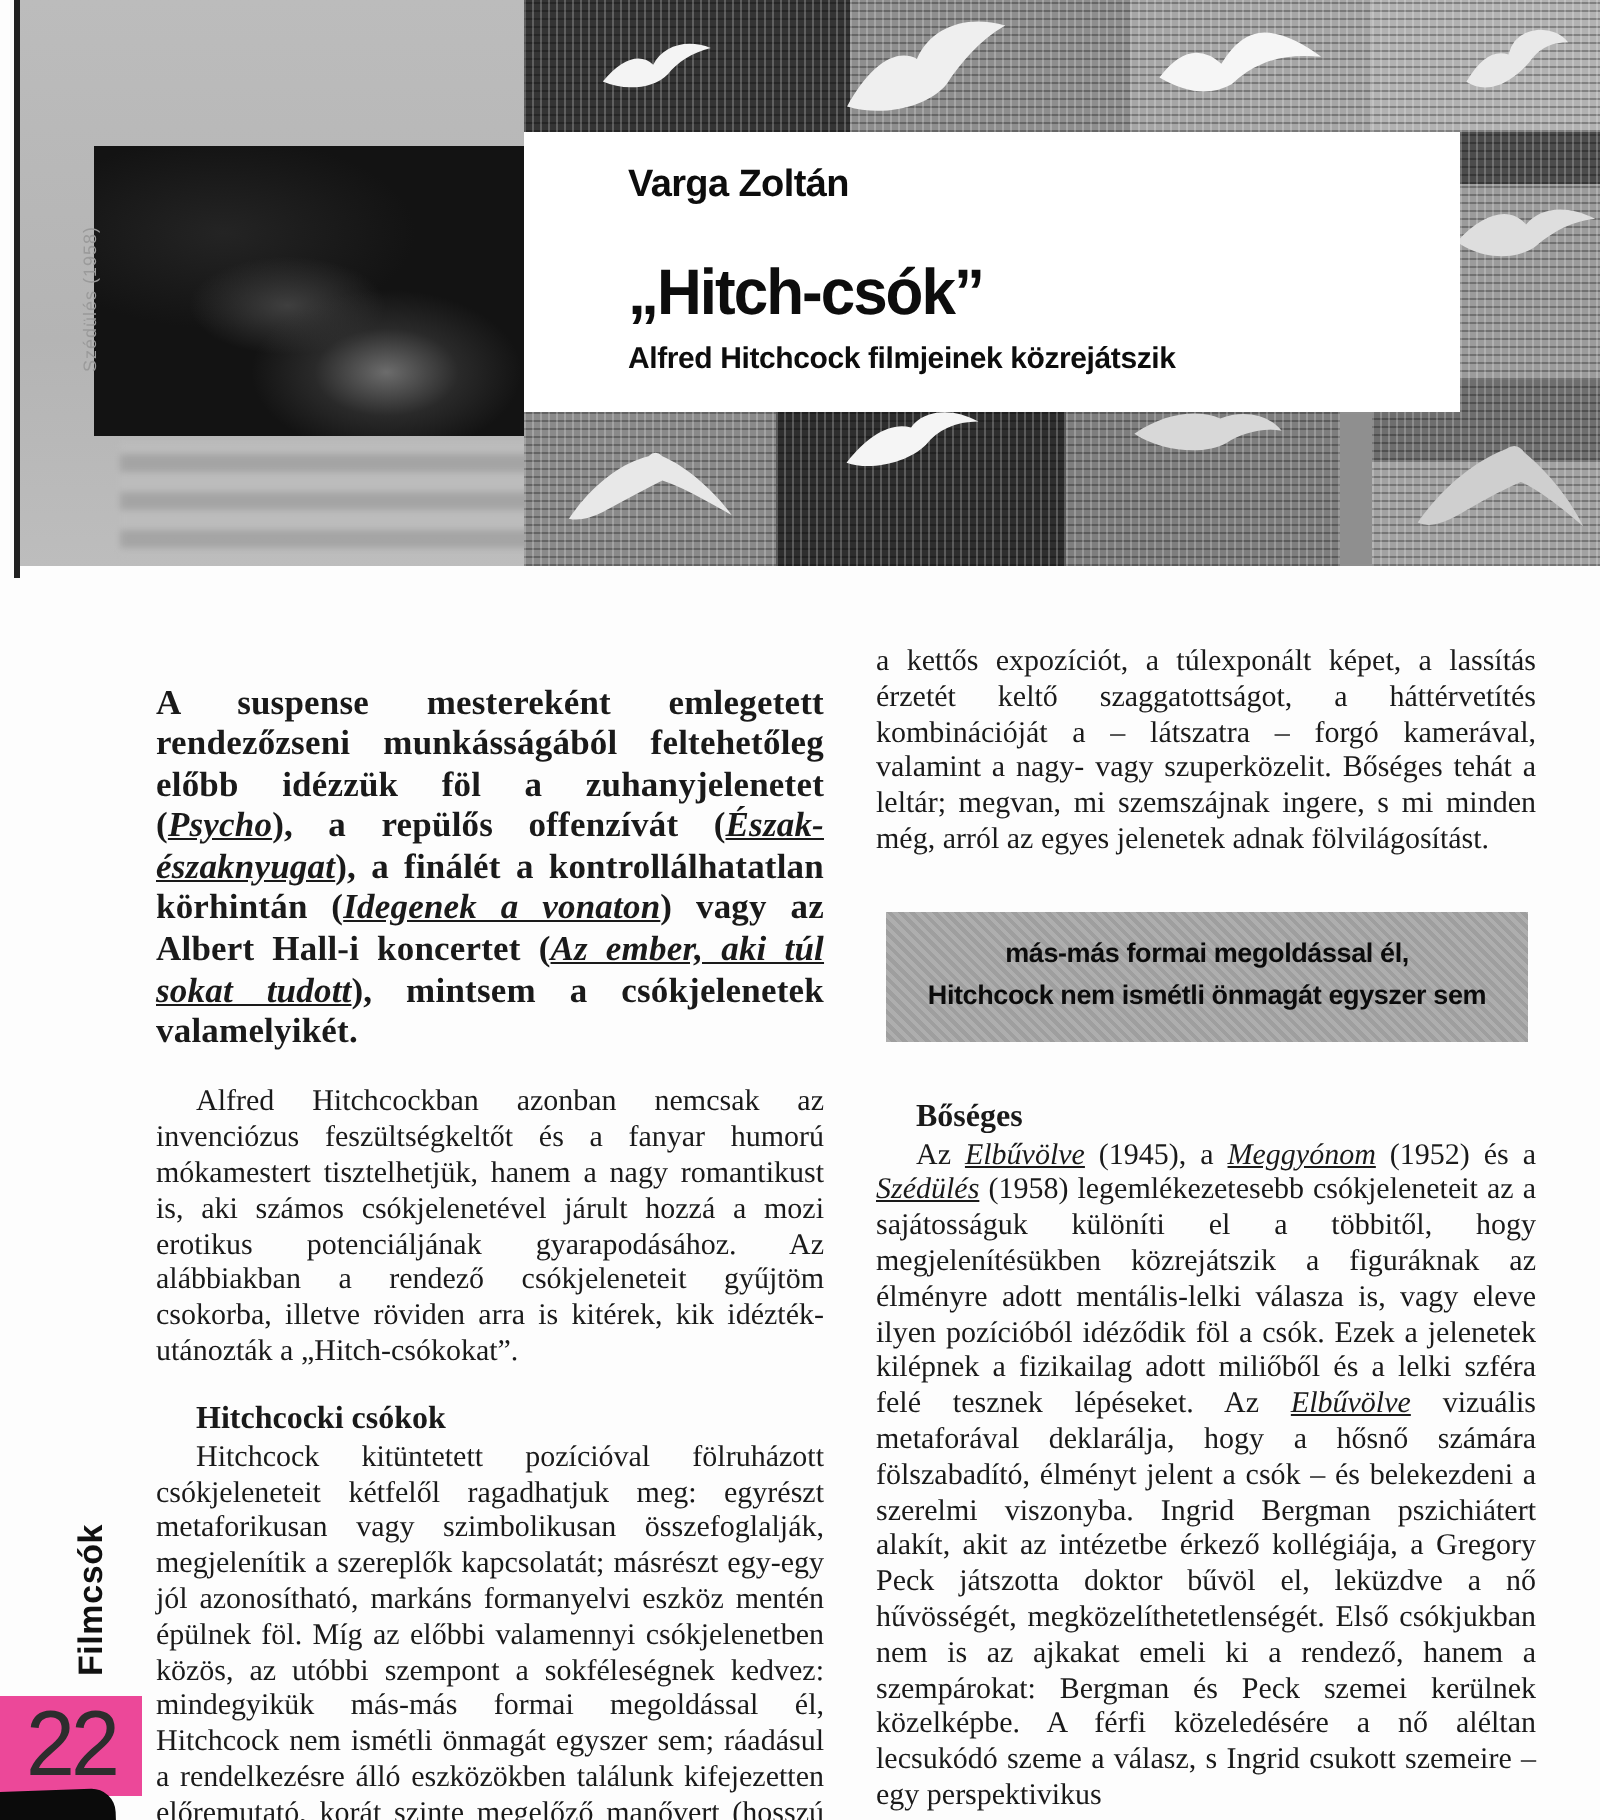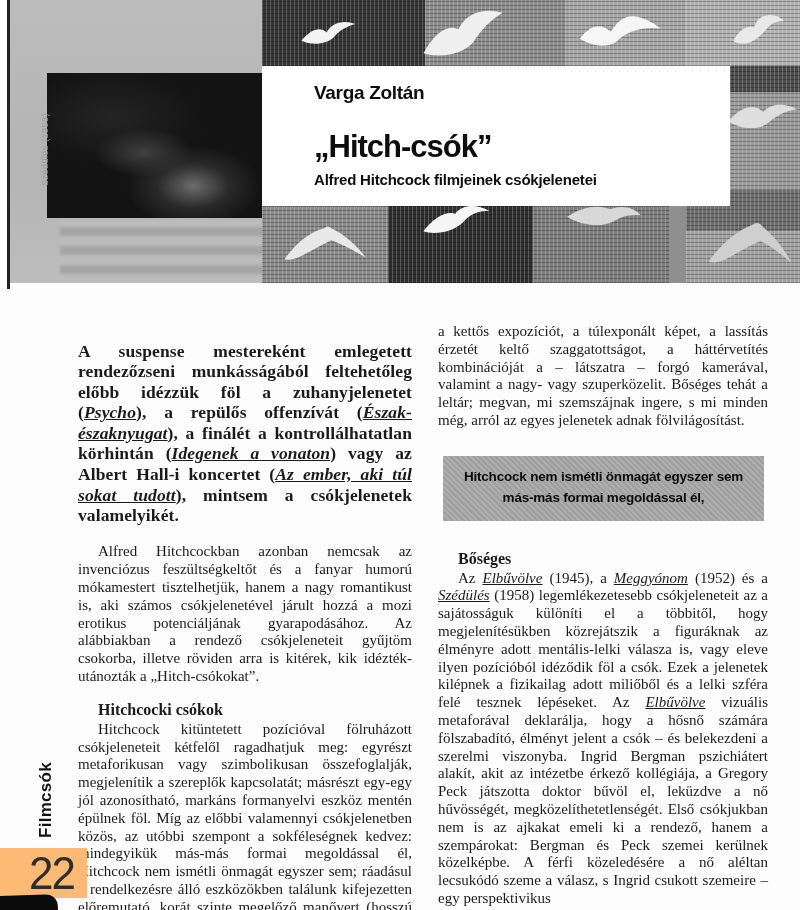--- a/index.html
+++ b/index.html
@@ -74,22 +74,22 @@
     line-height:1.55;color:#0b0b0b;letter-spacing:-0.2px;
   }
   
   .section-label{
     position:absolute;left:46px;top:800px;
     transform:translate(-50%,-50%) rotate(-90deg);
     font-family:"Liberation Sans",sans-serif;font-weight:bold;font-size:17px;color:#111;
     white-space:nowrap;letter-spacing:.3px;
   }
   .page-number-box{
-    position:absolute;left:0;top:848px;width:71px;height:50px;background:#fdba74;
-    display:flex;align-items:center;justify-content:center;padding-left:16px;
+    position:absolute;left:0;top:848px;width:71px;height:50px;background:#ec4899;
+    display:flex;align-items:center;justify-content:center;
   }
   .page-number{
     font-family:"Liberation Sans",sans-serif;font-size:44px;color:#2d2d2d;
     letter-spacing:-2px;line-height:1;transform:scaleY(1.05);
   }
   .corner-tab{
     position:absolute;left:0;top:896px;width:58px;height:16px;background:#0b0b0b;
     border-radius:0 12px 0 0;transform:rotate(-2deg);transform-origin:left bottom;
   }
 </style>
@@ -167,35 +167,35 @@
     <div class="bird" style="left:445px;top:212px;width:92px;height:58px;">
       <svg viewBox="0 0 100 60">
           <path d="M2 52 C16 32 34 18 50 12 Q56 8 60 14 C72 24 84 38 92 54 C80 44 68 34 58 30 Q44 36 24 48 Q10 56 2 52 Z" fill="#cfcfcf"></path>
         </svg>
     </div>
   </div>
 
   <div class="title-box">
     <div class="author">Varga Zoltán</div>
     <div class="article-title">„Hitch-csók”</div>
-    <div class="article-subtitle">Alfred Hitchcock filmjeinek csókjelenetei</div>
+    <div class="article-subtitle">Alfred Hitchcock filmjeinek közrejátszik</div>
   </div>
 
   <div class="col col-left">
     <p class="lede rich"><span>A suspense mestereként emlegetett rendezőzseni munkásságából feltehetőleg előbb idézzük föl a zuhanyjelenetet (</span><em>Psycho</em><span>), a repülős offenzívát (</span><em>Észak-északnyugat</em><span>), a finálét a kontrollálhatatlan körhintán (</span><em>Idegenek a vonaton</em><span>) vagy az Albert Hall-i koncertet (</span><em>Az ember, aki túl sokat tudott</em><span>), mintsem a csókjelenetek valamelyikét.</span></p>
     <p class="body-par indent rich mt"><span>Alfred Hitchcockban azonban nemcsak az invenciózus feszültségkeltőt és a fanyar humorú mókamestert tisztelhetjük, hanem a nagy romantikust is, aki számos csókjelenetével járult hozzá a mozi erotikus potenciáljának gyarapodásához. Az alábbiakban a rendező csókjeleneteit gyűjtöm csokorba, illetve röviden arra is kitérek, kik idézték-utánozták a „Hitch-csókokat”.</span></p>
     <h3 class="col-heading">Hitchcocki csókok</h3>
     <p class="body-par indent rich"><span>Hitchcock kitüntetett pozícióval fölruházott csókjeleneteit kétfelől ragadhatjuk meg: egyrészt metaforikusan vagy szimbolikusan összefoglalják, megjelenítik a szereplők kapcsolatát; másrészt egy-egy jól azonosítható, markáns formanyelvi eszköz mentén épülnek föl. Míg az előbbi valamennyi csókjelenetben közös, az utóbbi szempont a sokféleségnek kedvez: mindegyikük más-más formai megoldással él, Hitchcock nem ismétli önmagát egyszer sem; ráadásul a rendelkezésre álló eszközökben találunk kifejezetten előremutató, korát szinte megelőző manővert (hosszú beállítás) és ódivatú, megmosolyogtató eljárást (intellektuális montázs) egyaránt. Az említetteken kívül megtaláljuk</span></p>
   </div>
 
   <div class="col col-right">
     <p class="body-par rich"><span>a kettős expozíciót, a túlexponált képet, a lassítás érzetét keltő szaggatottságot, a háttérvetítés kombinációját a – látszatra – forgó kamerával, valamint a nagy- vagy szuperközelit. Bőséges tehát a leltár; megvan, mi szemszájnak ingere, s mi minden még, arról az egyes jelenetek adnak fölvilágosítást.</span></p>
     <div class="pullquote">
+      <div>más-más formai megoldással él,</div>
       <div>Hitchcock nem ismétli önmagát egyszer sem</div>
-      <div>más-más formai megoldással él,</div>
     </div>
     <h3 class="col-heading" style="margin-top:0;">Bőséges</h3>
     <p class="body-par indent rich"><span>Az </span><em>Elbűvölve</em><span> (1945), a </span><em>Meggyónom</em><span> (1952) és a </span><em>Szédülés</em><span> (1958) legemlékezetesebb csókjeleneteit az a sajátosságuk különíti el a többitől, hogy megjelenítésükben közrejátszik a figuráknak az élményre adott mentális-lelki válasza is, vagy eleve ilyen pozícióból idéződik föl a csók. Ezek a jelenetek kilépnek a fizikailag adott miliőből és a lelki szféra felé tesznek lépéseket. Az </span><em>Elbűvölve</em><span> vizuális metaforával deklarálja, hogy a hősnő számára fölszabadító, élményt jelent a csók – és belekezdeni a szerelmi viszonyba. Ingrid Bergman pszichiátert alakít, akit az intézetbe érkező kollégiája, a Gregory Peck játszotta doktor bűvöl el, leküzdve a nő hűvösségét, megközelíthetetlenségét. Első csókjukban nem is az ajkakat emeli ki a rendező, hanem a szempárokat: Bergman és Peck szemei kerülnek közelképbe. A férfi közeledésére a nő aléltan lecsukódó szeme a válasz, s Ingrid csukott szemeire – egy perspektivikus</span></p>
   </div>
 
   <div class="section-label">Filmcsók</div>
   <div class="page-number-box">
     <span class="page-number">22</span>
   </div>
   <div class="corner-tab"></div>

